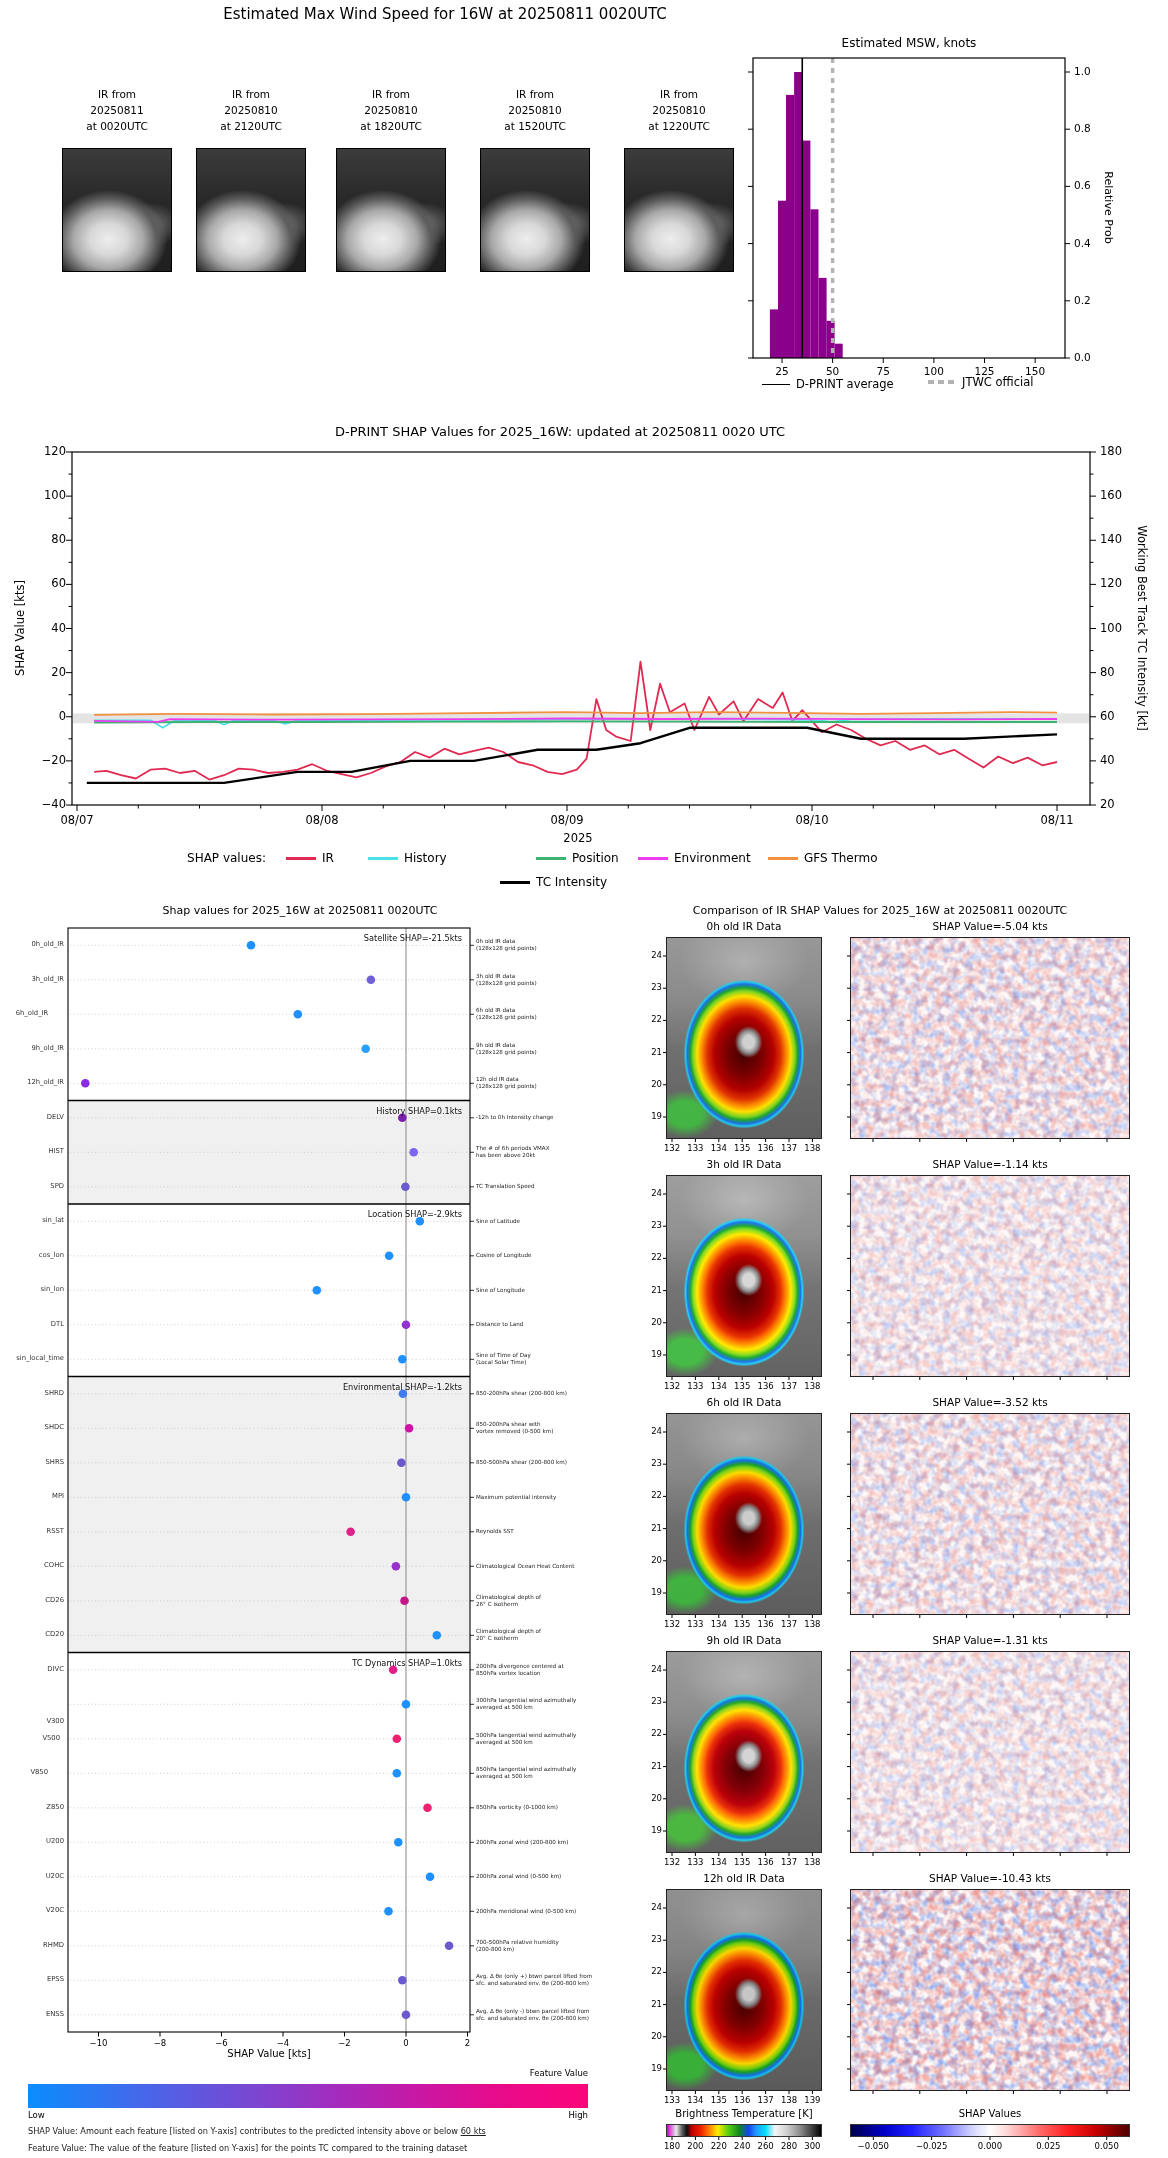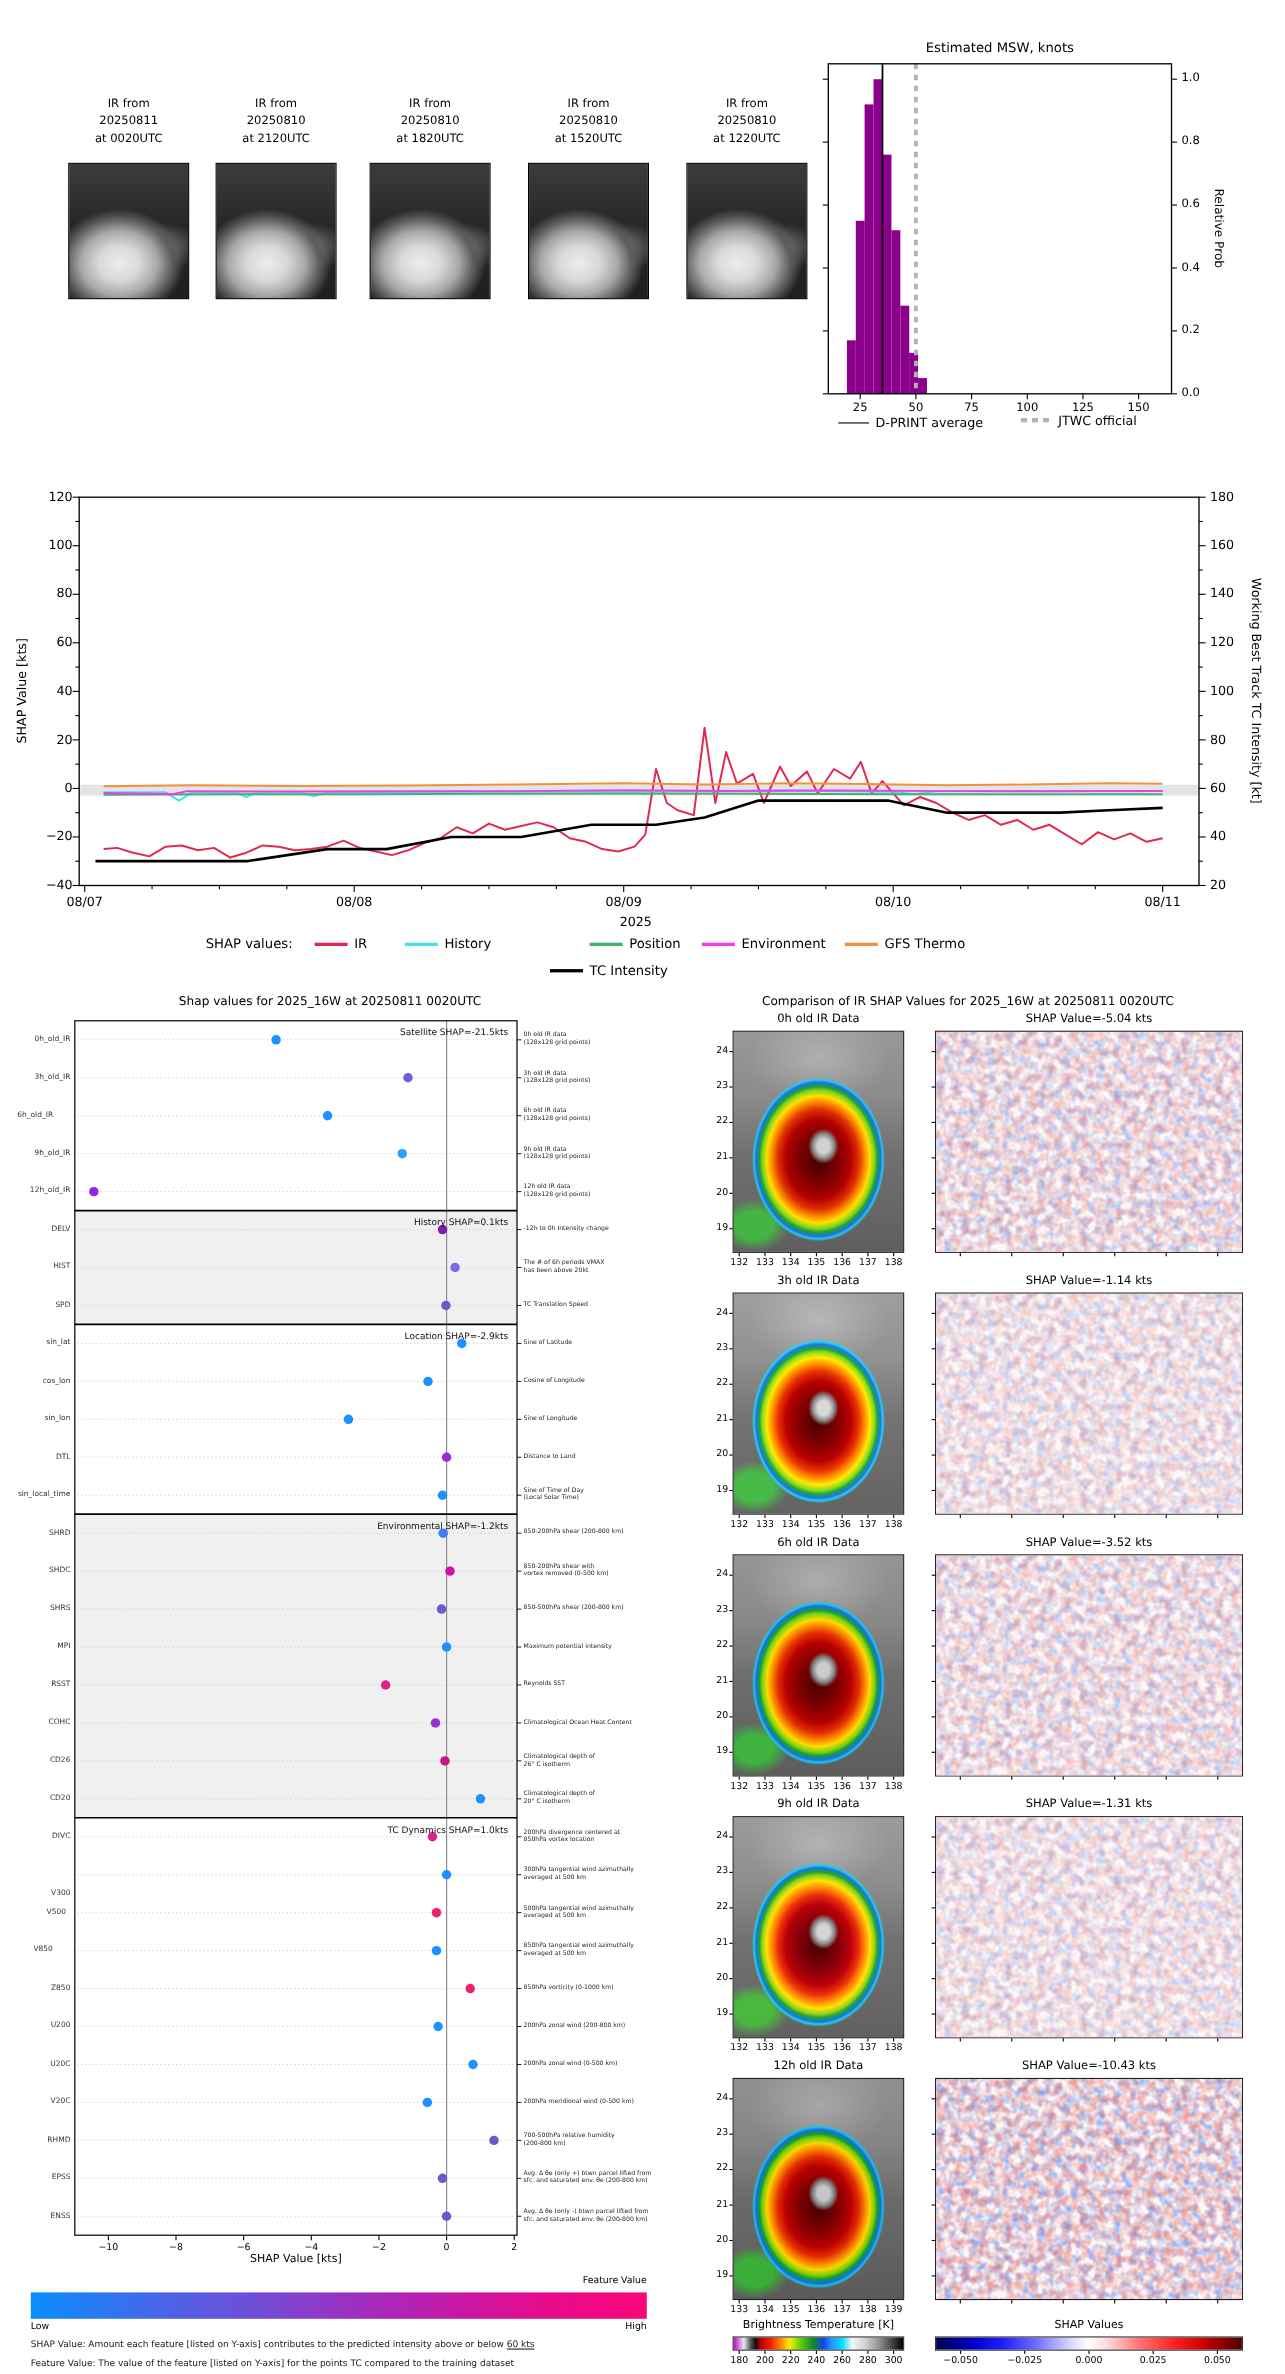--- a/index.html
+++ b/index.html
@@ -377,34 +377,36 @@
         <feTurbulence type="fractalNoise" baseFrequency="0.13" numOctaves="2" seed="7"></feTurbulence>
         <feColorMatrix type="matrix" values="0 0 0 0 0.82  0 0 0 0 0.18  0 0 0 0 0.15  1.7 0 0 0 -0.62"></feColorMatrix>
       </filter>
       <filter id="fB" x="0" y="0" width="100%" height="100%">
         <feTurbulence type="fractalNoise" baseFrequency="0.13" numOctaves="2" seed="3"></feTurbulence>
         <feColorMatrix type="matrix" values="0 0 0 0 0.12  0 0 0 0 0.25  0 0 0 0 0.85  1.7 0 0 0 -0.66"></feColorMatrix>
       </filter>
     </defs>
   </svg>
 
+  <div class="txt" style="left:0;top:5px;width:890px;text-align:center;font-size:15px;">Estimated Max Wind Speed for 16W at 20250811 0020UTC</div>
 
   
   <div class="txt" style="left:753px;top:36px;width:312px;text-align:center;font-size:12px;">Estimated MSW, knots</div>
   <div class="txt" style="left:1028px;top:201px;width:160px;text-align:center;font-size:11px;transform:rotate(90deg);">Relative Prob</div>
   <div class="legitem" style="left:762px;top:377px;font-size:11.5px;">
     <span class="sw" style="width:28px;height:0;border-top:1.8px solid #000;"></span>
     <span>D-PRINT average</span>
   </div>
   <div class="legitem" style="left:928px;top:375px;font-size:11.5px;">
     <span class="sw" style="width:28px;height:4px;background:repeating-linear-gradient(90deg,#b3b3b3 0 6px,transparent 6px 10px);"></span>
     <span>JTWC official</span>
   </div>
 
   
+  <div class="txt" style="left:160px;top:424px;width:800px;text-align:center;font-size:13px;">D-PRINT SHAP Values for 2025_16W: updated at 20250811 0020 UTC</div>
   <div class="txt" style="left:-60px;top:621px;width:160px;text-align:center;font-size:11.5px;transform:rotate(-90deg);">SHAP Value [kts]</div>
   <div class="txt" style="left:1012px;top:621px;width:260px;text-align:center;font-size:11.5px;transform:rotate(90deg);">Working Best Track TC Intensity [kt]</div>
   <div class="txt" style="left:538px;top:831px;width:80px;text-align:center;font-size:11.5px;">2025</div>
   <div class="txt" style="left:120px;top:851px;width:146px;text-align:right;font-size:12px;">SHAP values:</div>
 
   
   <div class="txt" style="left:90px;top:904px;width:420px;text-align:center;font-size:11px;">Shap values for 2025_16W at 20250811 0020UTC</div>
   <div class="txt" style="left:189px;top:2048px;width:160px;text-align:center;font-size:10px;">SHAP Value [kts]</div>
   <div class="txt" style="left:388px;top:2068px;width:200px;text-align:right;font-size:8.5px;">Feature Value</div>
   <div class="fvcb" style="left:28px;top:2084px;width:560px;height:24px;"></div>

